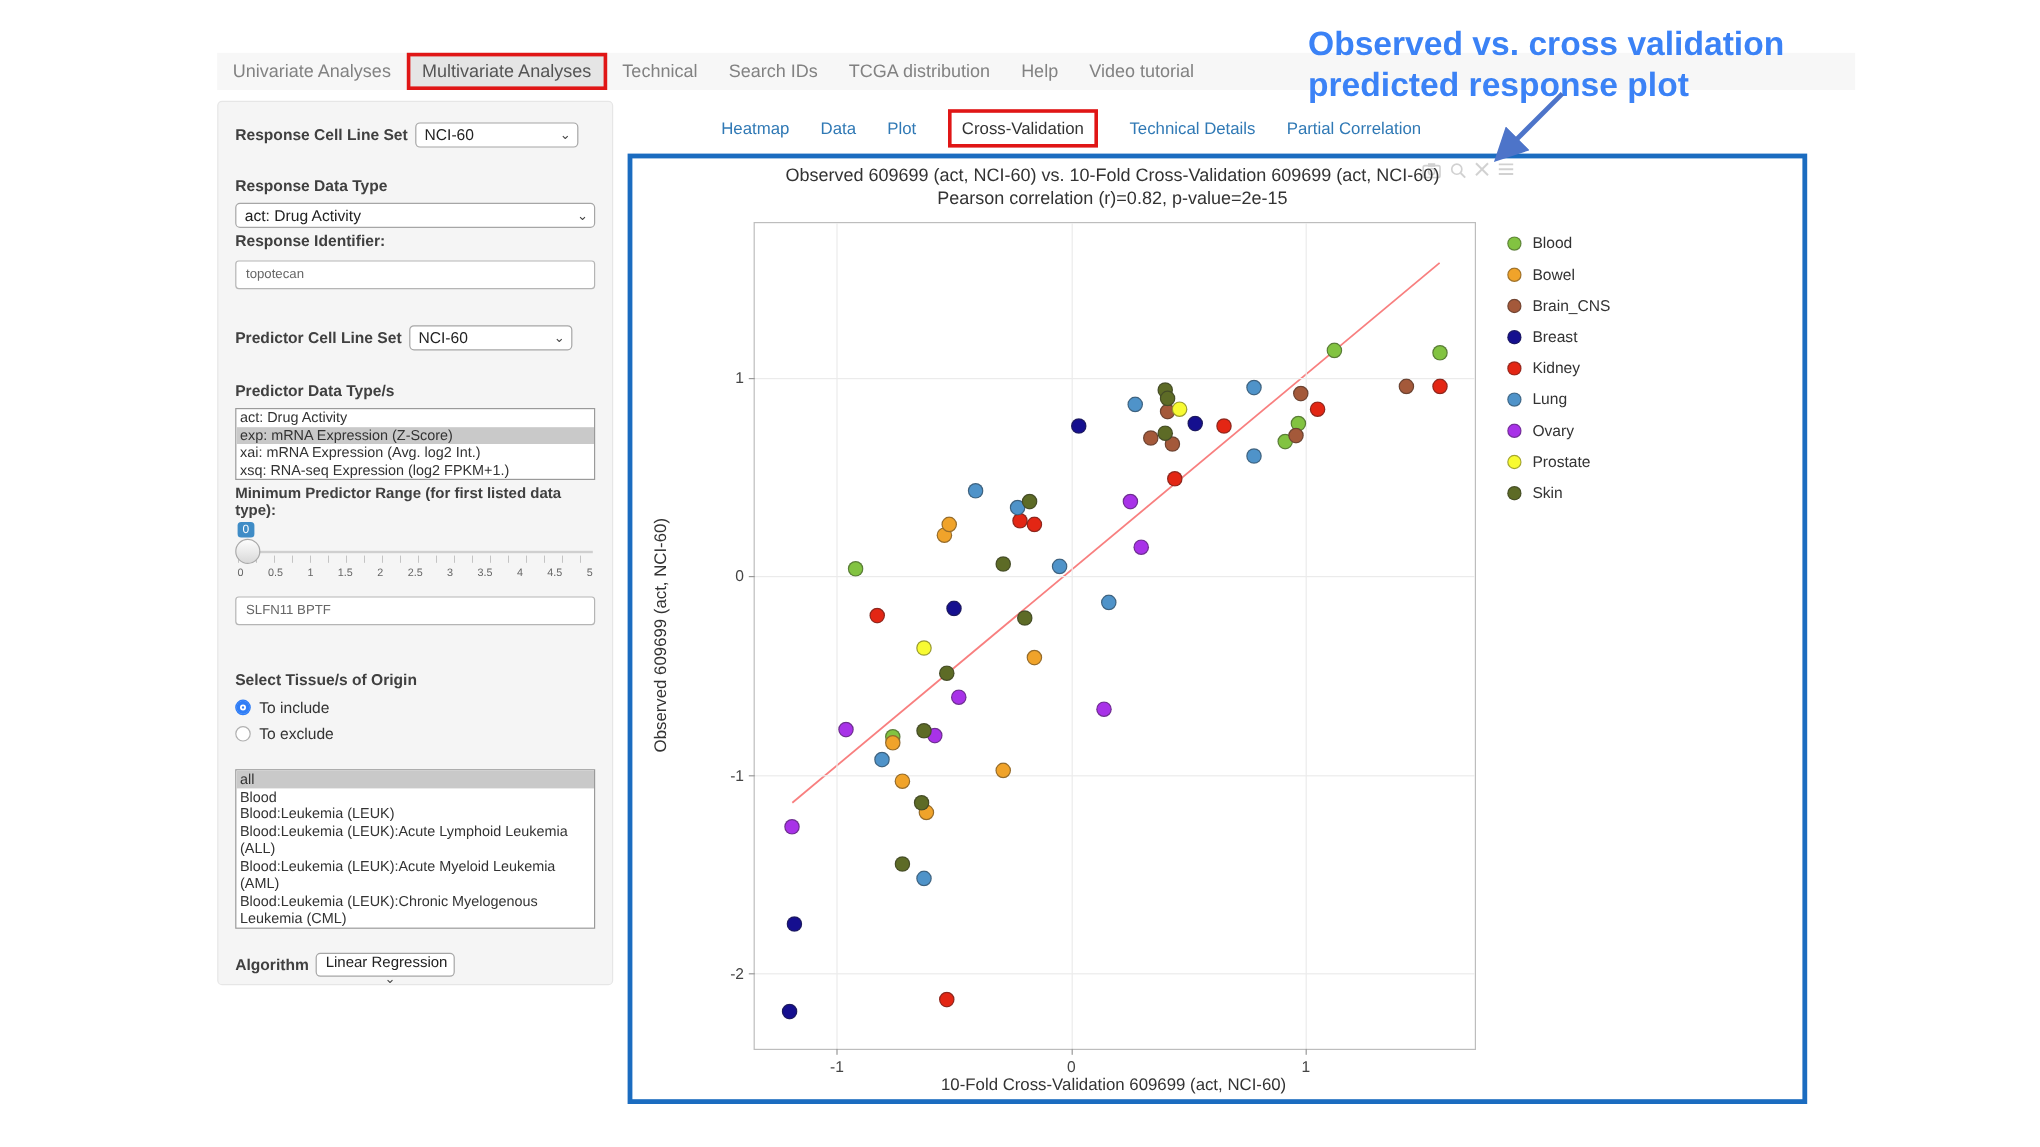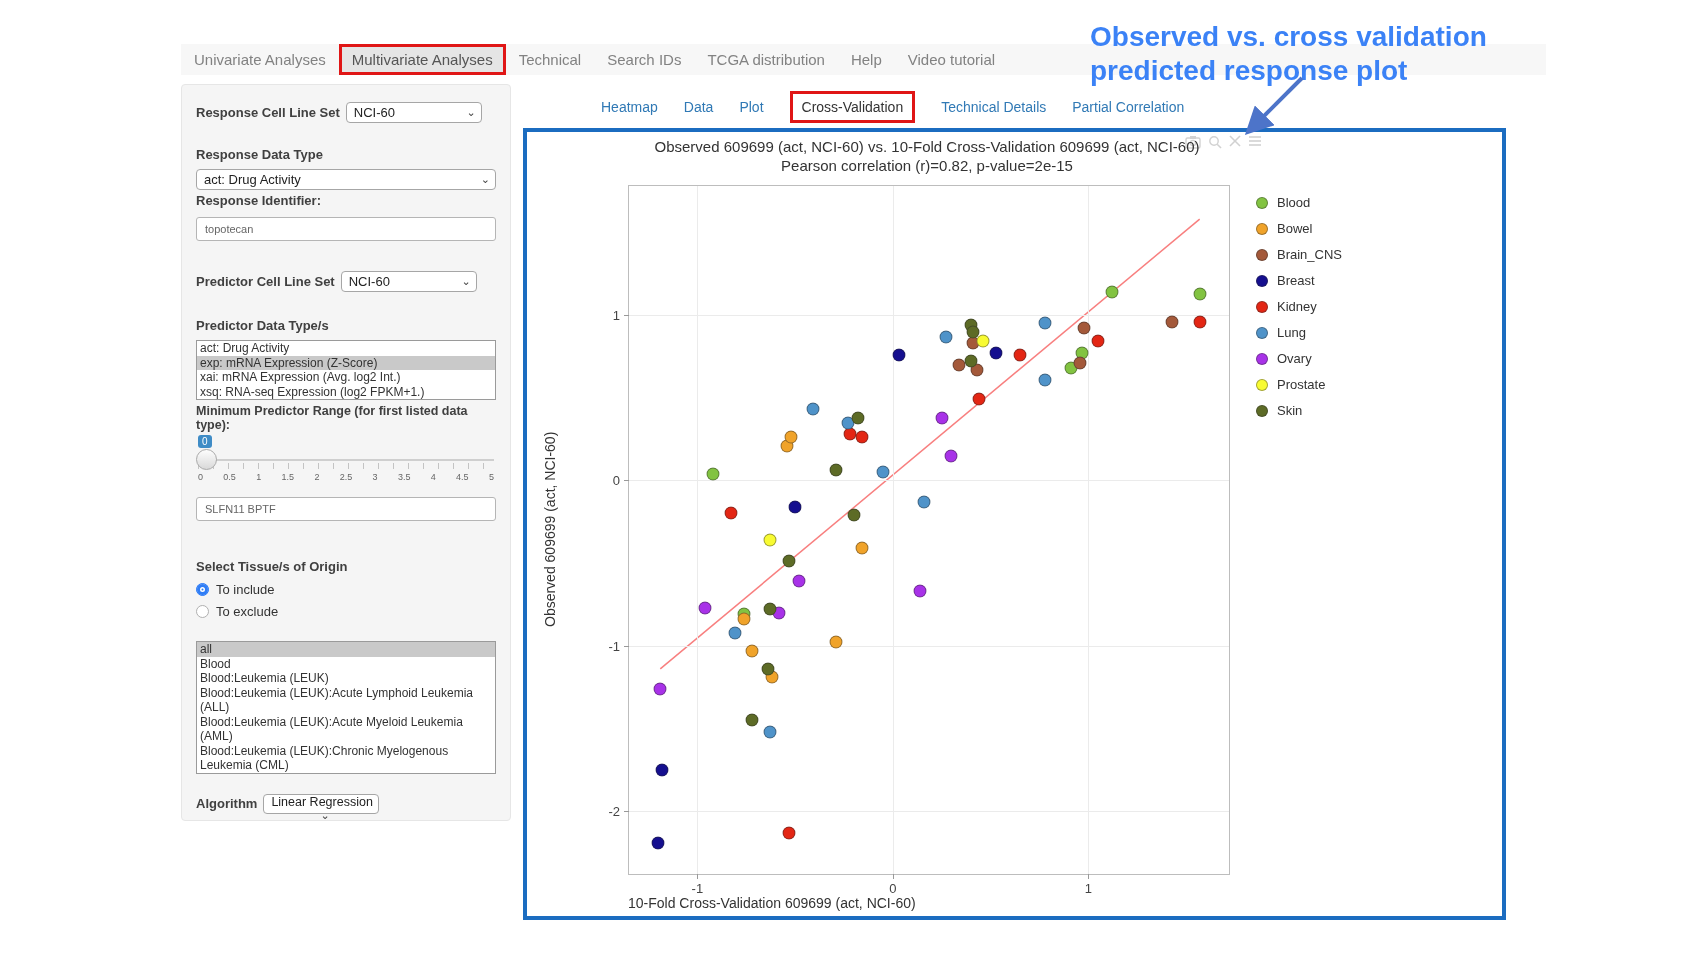--- a/index.html
+++ b/index.html
@@ -63,21 +63,21 @@
   .gridv{position:absolute;top:0;bottom:0;width:1px;background:#ebebeb;}
   .gridh{position:absolute;left:0;right:0;height:1px;background:#ebebeb;}
   .xtick-label{position:absolute;top:100%;margin-top:7px;transform:translateX(-50%);
                font-size:13px;color:#444;}
   .ytick-label{position:absolute;right:100%;margin-right:9px;transform:translateY(-50%);
                font-size:13px;color:#444;}
   .xtick-mark{position:absolute;top:100%;width:1px;height:5px;background:#999;}
   .ytick-mark{position:absolute;right:100%;height:1px;width:5px;background:#999;}
   .dot{position:absolute;width:13px;height:13px;border-radius:50%;box-sizing:border-box;
        border:1px solid rgba(40,40,40,.45);transform:translate(-50%,-50%);}
-  #xaxis-label{position:absolute;left:101px;width:600px;top:763px;
+  #xaxis-label{position:absolute;left:101px;width:600px;top:763px;text-align:center;
                font-size:14px;color:#333;}
   #yaxis-label{position:absolute;left:8px;top:53px;height:688px;width:30px;display:flex;
                align-items:center;justify-content:center;font-size:14px;color:#333;
                writing-mode:vertical-rl;transform:rotate(180deg);}
   #legend{position:absolute;left:729px;top:63px;display:flex;flex-direction:column;gap:11px;}
   .leg-row{display:flex;align-items:center;gap:9px;font-size:13px;color:#333;cursor:pointer;}
   .leg-dot{width:12px;height:12px;border-radius:50%;box-sizing:border-box;border:1px solid rgba(40,40,40,.4);}
   #modebar{position:absolute;right:240px;top:3px;display:flex;gap:7px;opacity:.38;}
   #modebar svg{display:block;}
 

